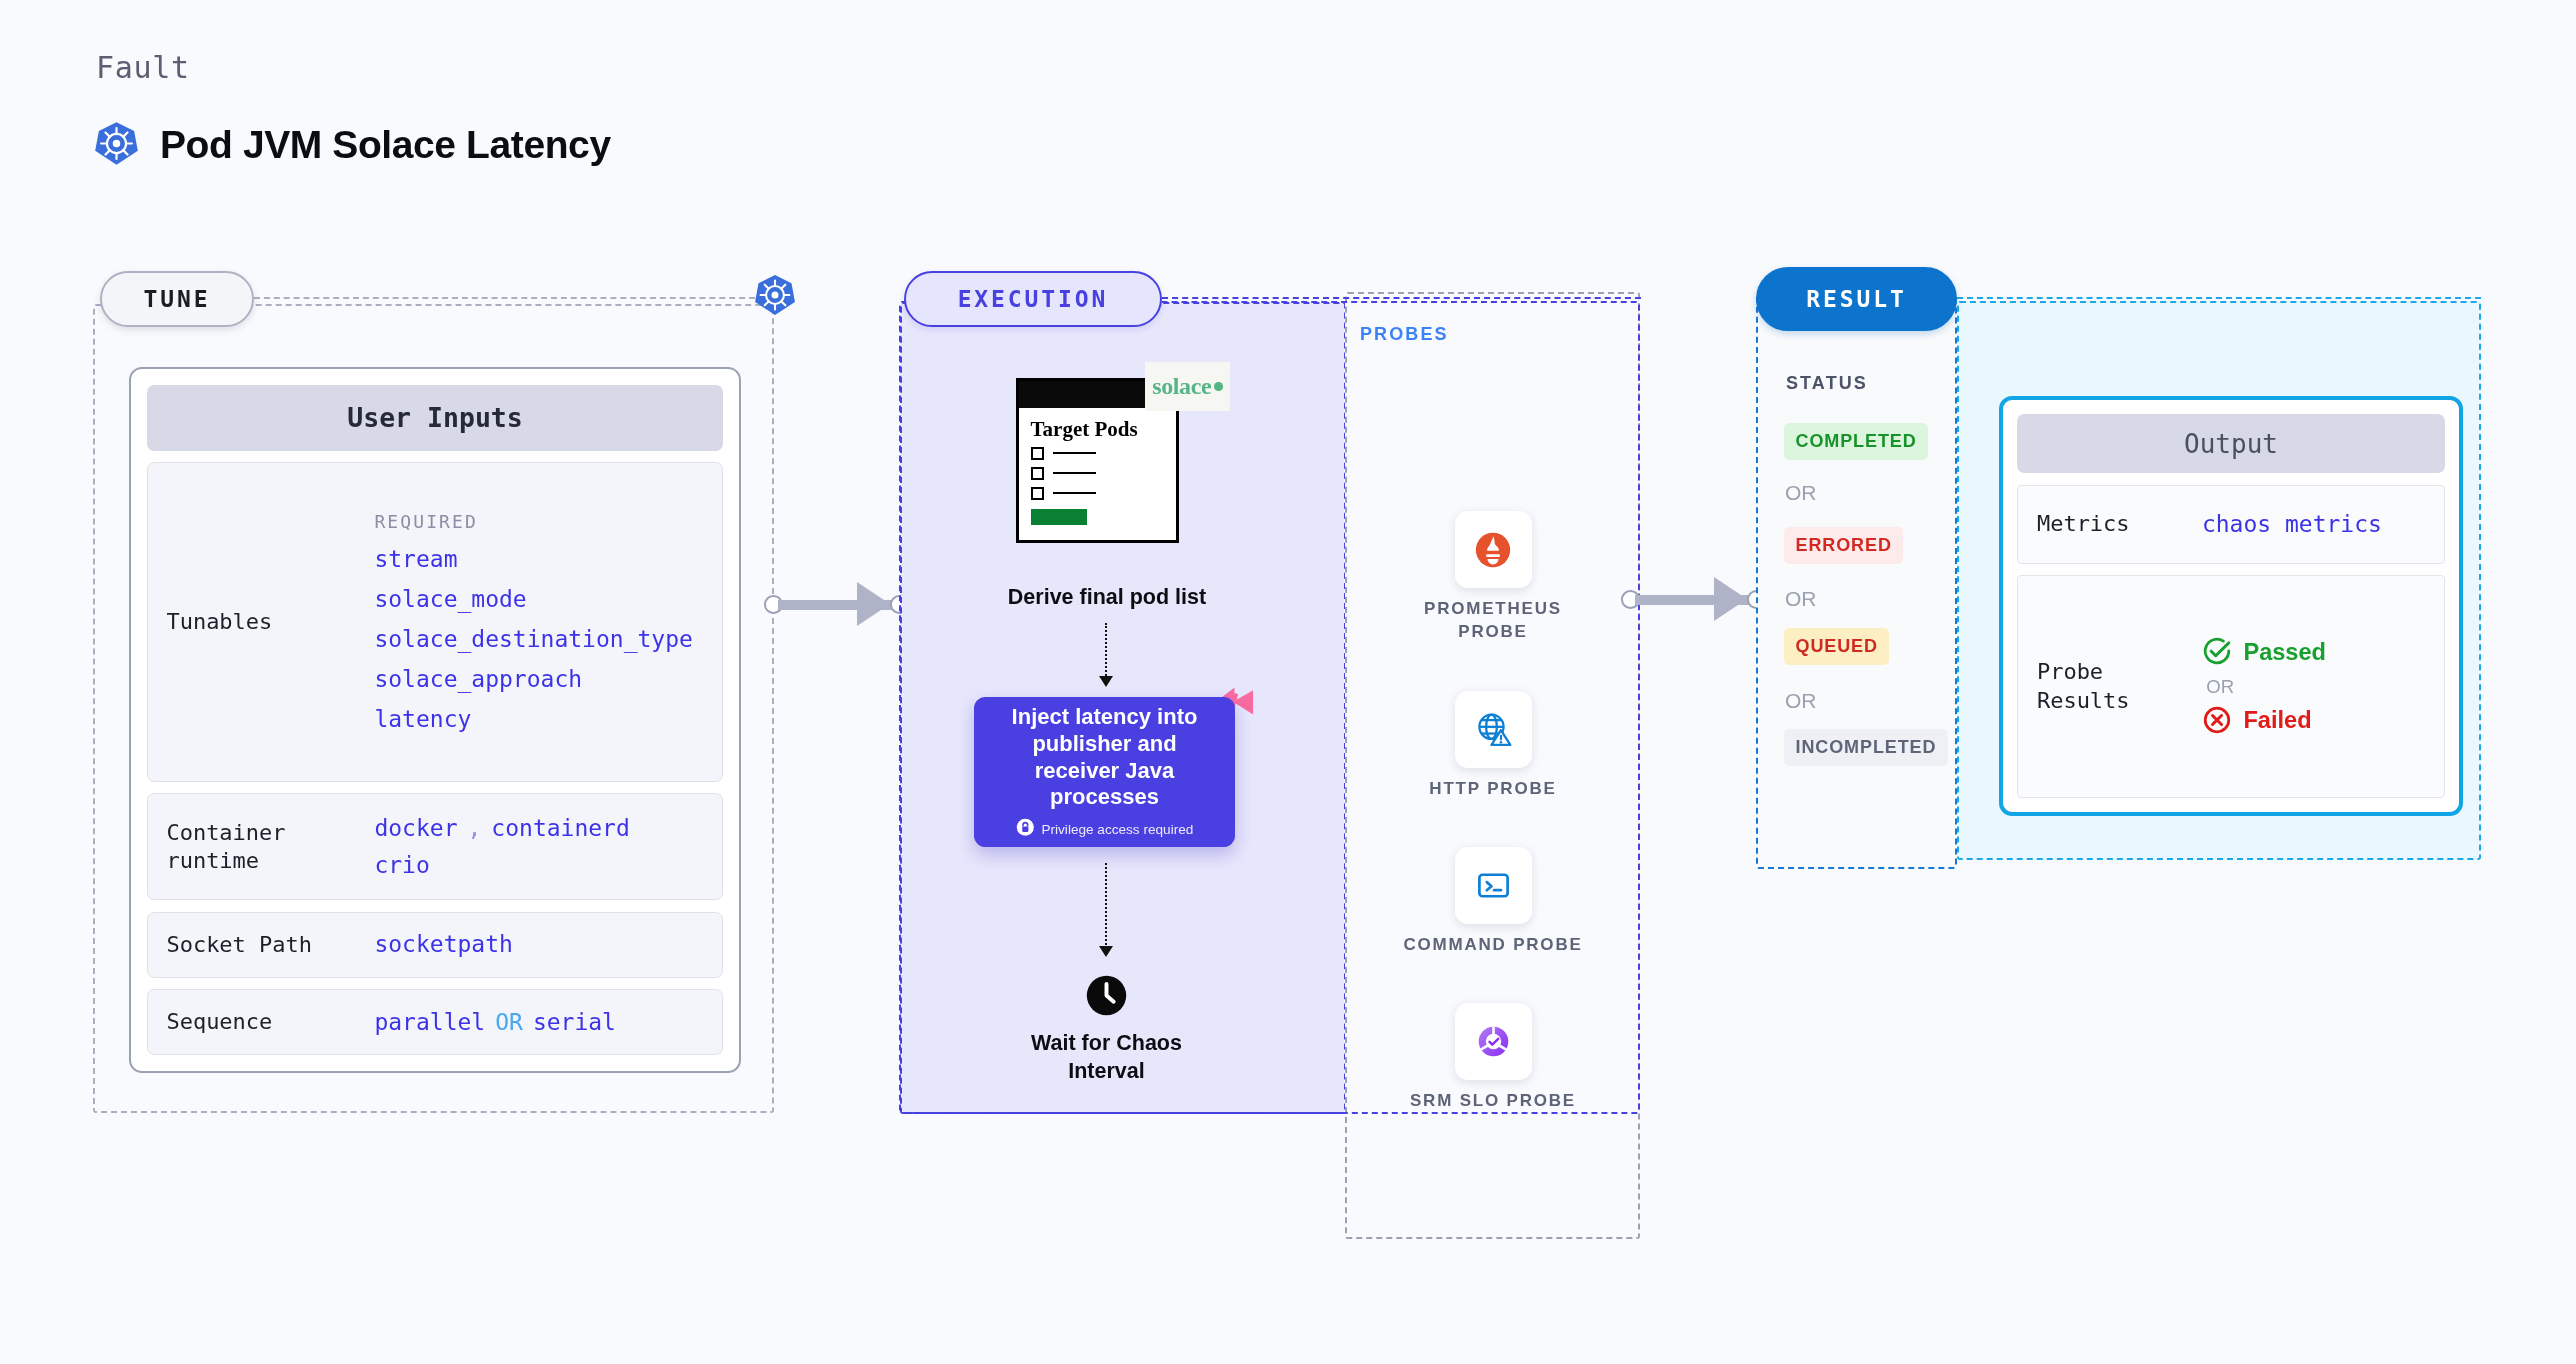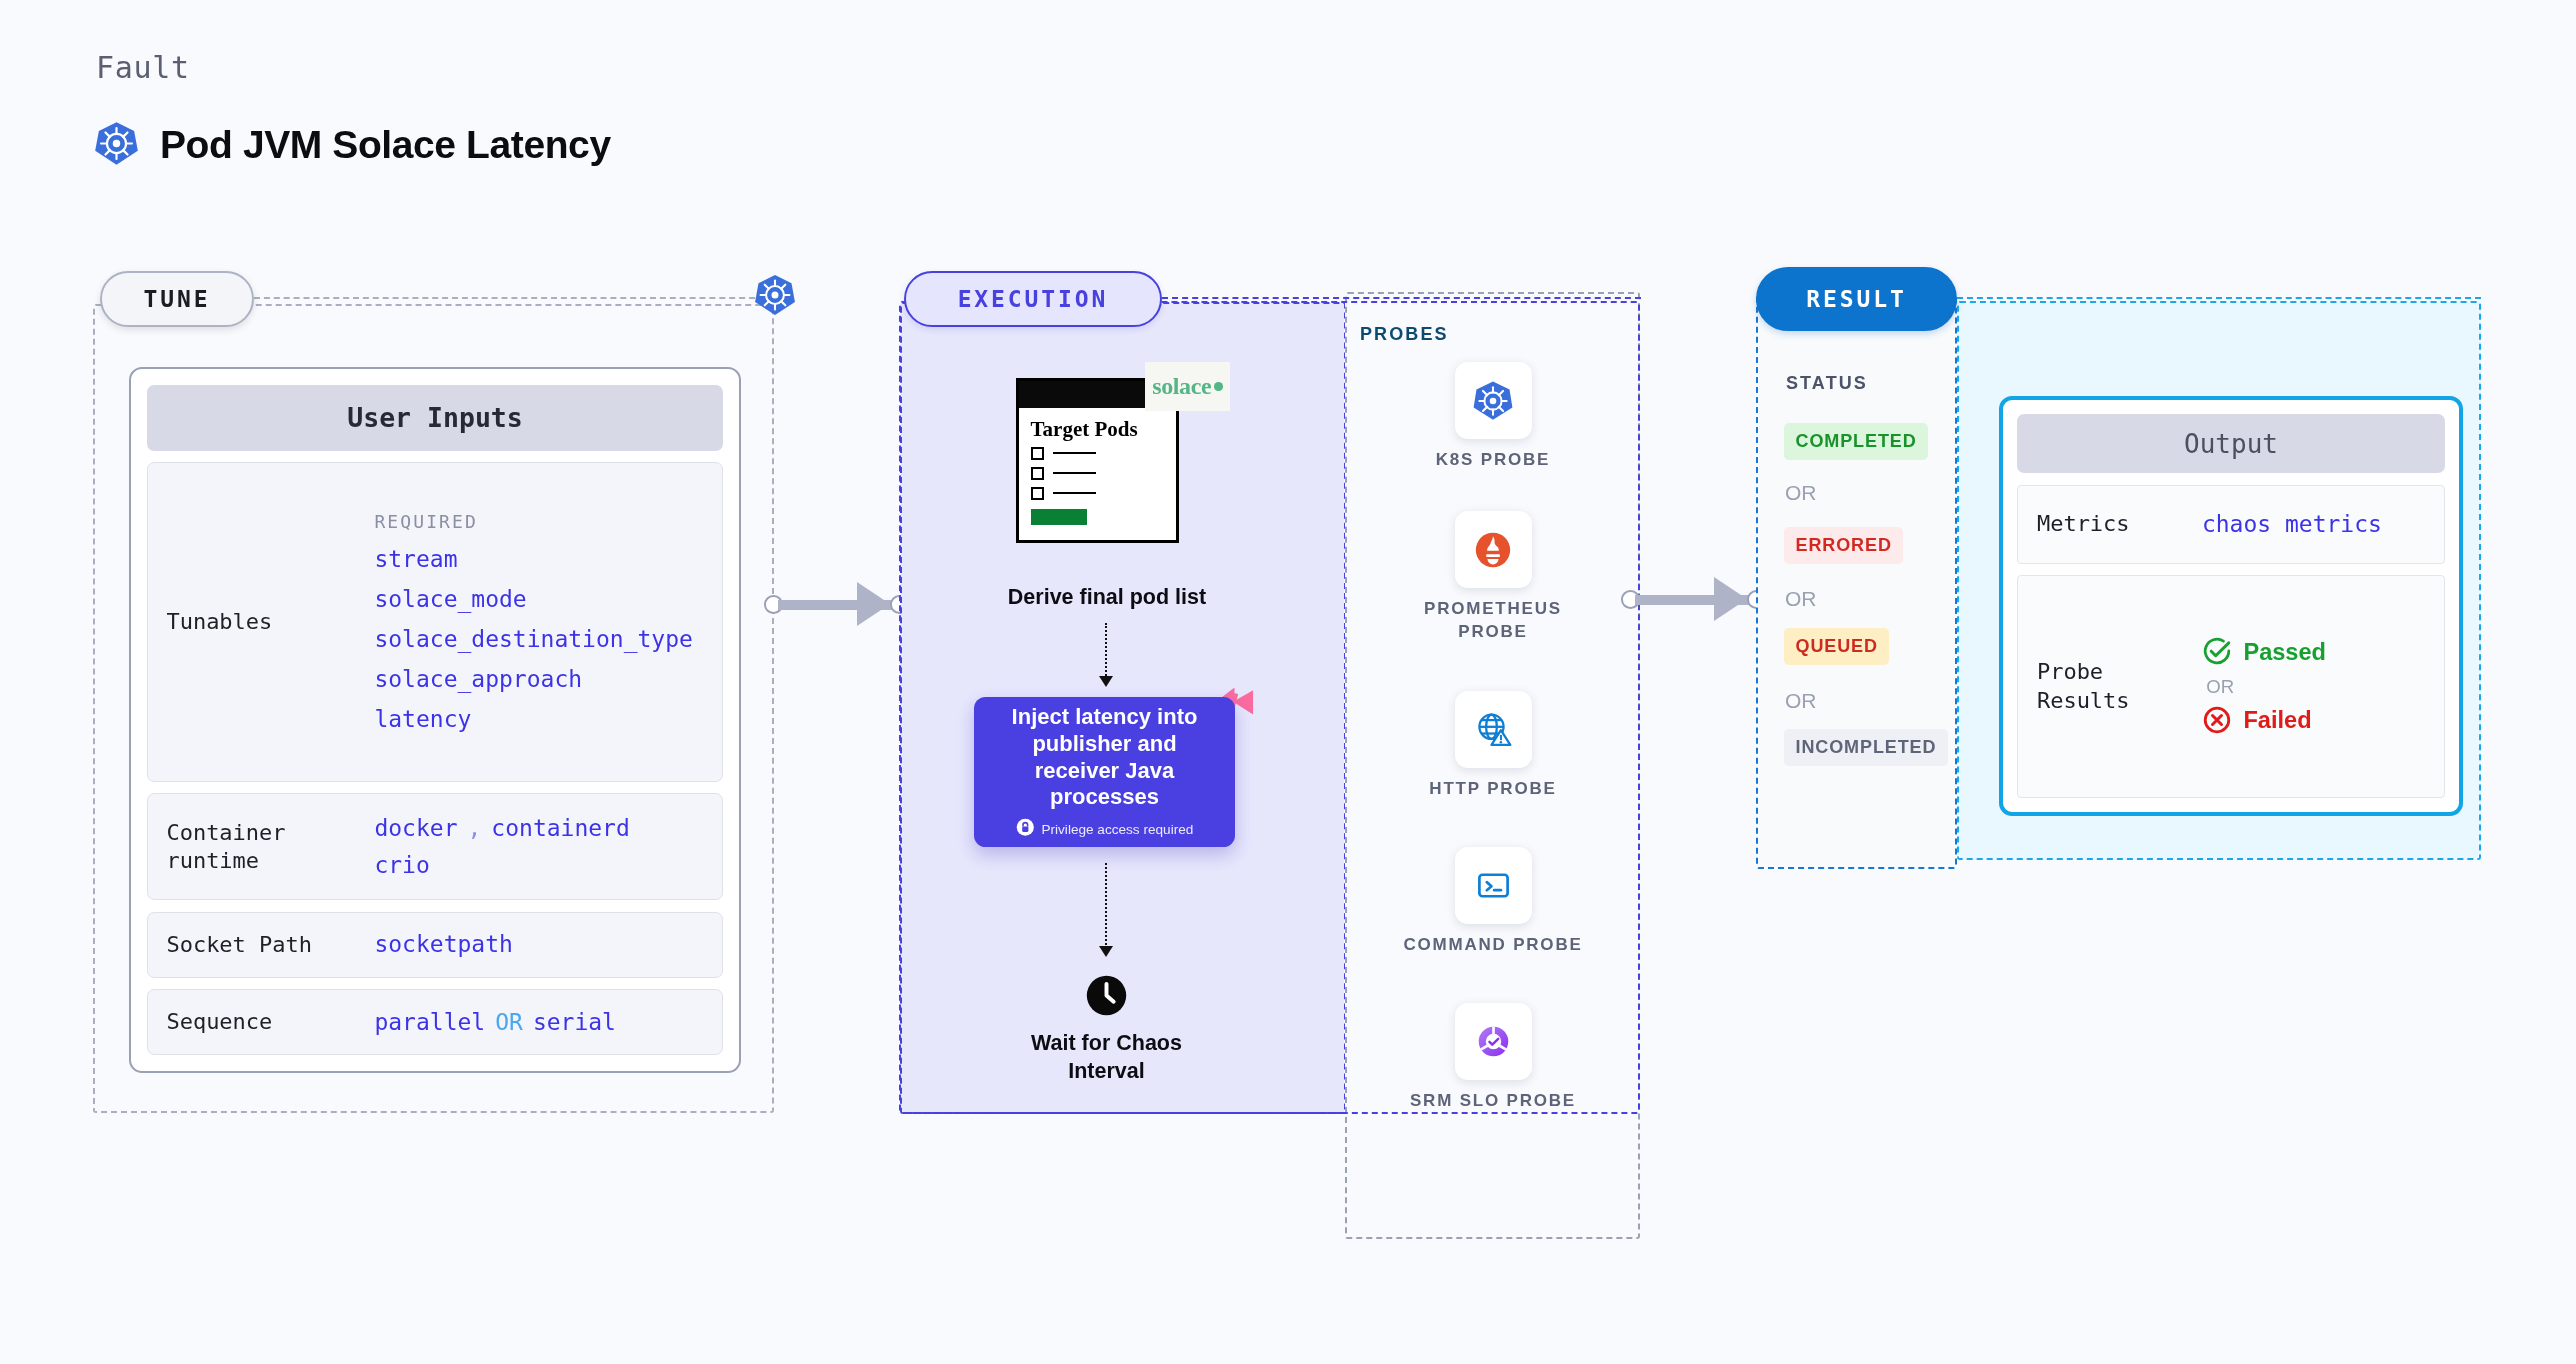--- a/index.html
+++ b/index.html
@@ -95,21 +95,21 @@
     left: 900px; top: 302px; width: 446px; height: 812px;
     border-width: 2.1px; border-color: #4841e0;
   }
   #probes-dash {
     left: 1345px; top: 292px; width: 295px; height: 947px;
     border-width: 2.1px; border-color: #9aa1b3; background: #f9fafd;
   }
   .probes-cap {
     position: absolute; left: 1360px; top: 324px;
     font-family: "Liberation Sans", sans-serif; font-size: 18px;
-    font-weight: bold; color: #0c4a6e; letter-spacing: 2.1px;
+    font-weight: bold; color: #3b82f6; letter-spacing: 2.1px;
   }
   .probe-item {
     position: absolute; width: 186px; display: flex; flex-direction: column;
     align-items: center; gap: 10px; left: 1400px;
   }
   .probe-tile {
     width: 77px; height: 77px; border-radius: 13px; background: #ffffff;
     box-shadow: 0 2.9px 10px rgba(60,70,110,.14);
     display: flex; align-items: center; justify-content: center;
   }
@@ -400,40 +400,20 @@
   <span id="clock">
     <svg width="43" height="43" viewBox="0 0 48 48">
       <circle cx="24" cy="24" r="22" fill="#0a0a0a"></circle>
       <path d="M24 11 V24 L32 31" stroke="#fff" stroke-width="4.4" fill="none" stroke-linecap="round" stroke-linejoin="round"></path>
     </svg>
   </span>
   <div class="node-cap" style="left:992px; top:1030px; width:229px;">Wait for Chaos Interval</div>
 
   <div class="probes-cap">PROBES</div>
 
-  <div class="probe-item" style="top:362px;">
-    <div class="probe-tile">
-      <svg width="46" height="46" viewBox="0 0 64 64">
-        <polygon points="32,5 55,16 59,41 32,58 5,41 9,16" fill="#3a6fdb"></polygon>
-        <g fill="none" stroke="#fff" stroke-width="2.8" stroke-linecap="round">
-          <circle cx="32" cy="32" r="12"></circle>
-            <circle cx="32" cy="32" r="3.2" fill="#fff"></circle>
-          <line x1="32" y1="13" x2="32" y2="20"></line>
-            <line x1="32" y1="44" x2="32" y2="51"></line>
-          <line x1="13" y1="32" x2="20" y2="32"></line>
-            <line x1="44" y1="32" x2="51" y2="32"></line>
-          <line x1="18" y1="18" x2="24" y2="24"></line>
-            <line x1="40" y1="40" x2="46" y2="46"></line>
-          <line x1="46" y1="18" x2="40" y2="24"></line>
-            <line x1="24" y1="40" x2="18" y2="46"></line>
-        </g>
-      </svg>
-    </div>
-    <div class="probe-cap">K8S PROBE</div>
-  </div>
 
   <div class="probe-item" style="top:691px;">
     <div class="probe-tile">
       <svg width="43" height="43" viewBox="0 0 64 64">
         <g fill="none" stroke="#0d7fd4" stroke-width="3.4">
           <circle cx="29" cy="28" r="18"></circle>
           <ellipse cx="29" cy="28" rx="8" ry="18"></ellipse>
           <line x1="11" y1="28" x2="47" y2="28"></line>
           <line x1="14" y1="18" x2="44" y2="18"></line>
           <line x1="14" y1="38" x2="44" y2="38"></line>

